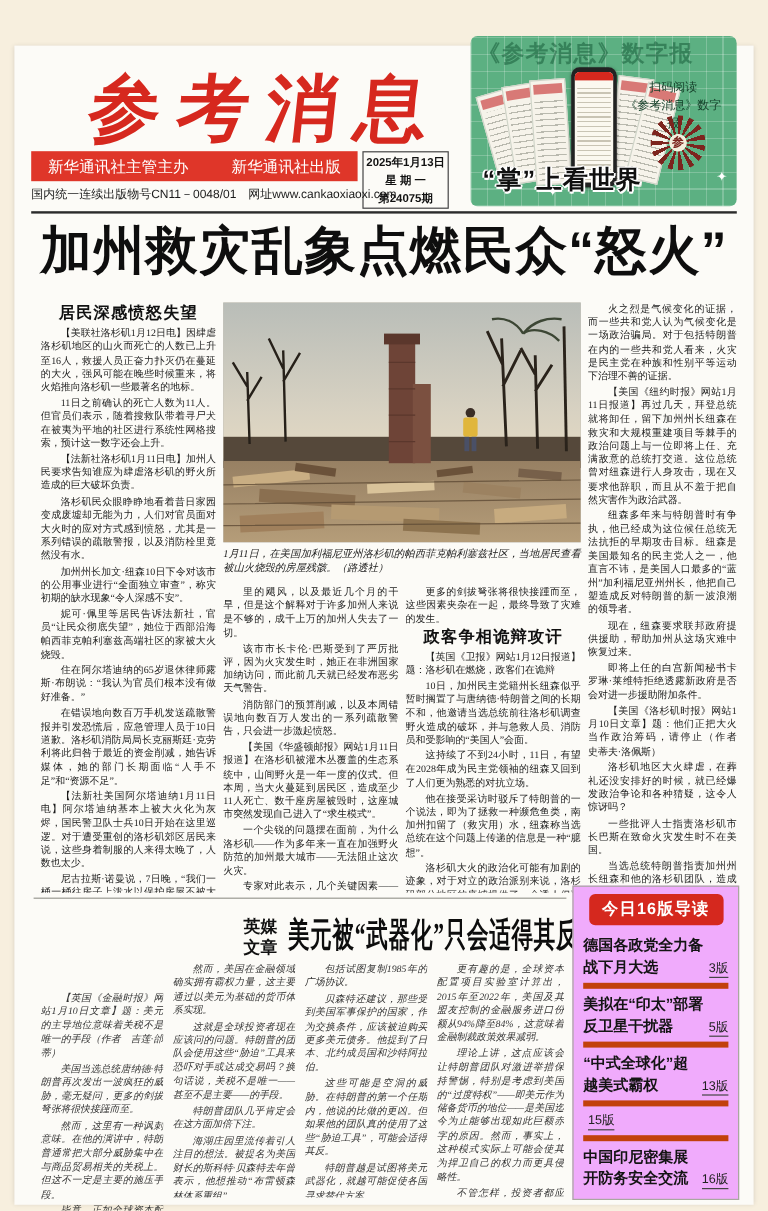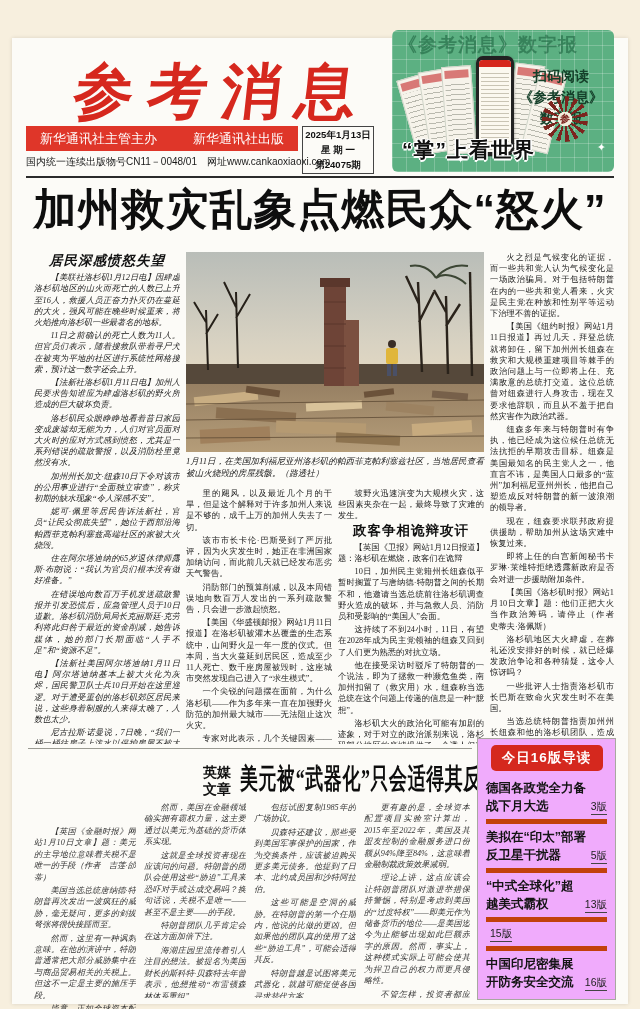--- a/index.html
+++ b/index.html
@@ -26,21 +26,21 @@
     background:
       repeating-linear-gradient(0deg,rgba(255,255,255,.22) 0 1px,transparent 1px 14px),
       repeating-linear-gradient(90deg,rgba(255,255,255,.22) 0 1px,transparent 1px 14px),
       #5cb082;}
   .promo-watermark{position:absolute;left:6px;top:2px;width:214px;font-family:"Liberation Sans",sans-serif;
     font-weight:900;font-size:19px;letter-spacing:1px;color:rgba(23,92,58,.55);white-space:nowrap;overflow:hidden;}
   .promo-slogan{position:absolute;left:10px;bottom:8px;font-family:"Liberation Sans",sans-serif;
     font-weight:900;font-size:21px;color:#101010;letter-spacing:1px;
     text-shadow:-1.5px 0 #fff,1.5px 0 #fff,0 -1.5px #fff,0 1.5px #fff,1px 1px #fff,-1px -1px #fff;}
   .promo-qr-caption{position:absolute;right:10px;top:36px;width:86px;text-align:center;
-    font-size:14px;font-weight:700;color:#15402a;font-family:"Liberation Sans",sans-serif;line-height:1.5;}
+    font-size:10px;font-weight:400;color:#15402a;font-family:"Liberation Sans",sans-serif;line-height:1.5;}
   .promo-qr{position:absolute;right:26px;top:66px;width:46px;height:46px;border-radius:50%;
     background:
       radial-gradient(circle at center,#f4eedd 0 7px,transparent 7.5px),
       repeating-conic-gradient(#7c241e 0 11deg,transparent 11deg 24deg);
     display:flex;align-items:center;justify-content:center;}
   .promo-qr span{font-size:10px;color:#7c241e;font-weight:700;font-family:"Liberation Sans",sans-serif;}
   .fan{position:absolute;background:#f6f3ea;border:1px solid #cfd4c8;}
   .fan1{left:14px;top:46px;width:24px;height:72px;transform:rotate(-16deg);}
   .fan2{left:32px;top:40px;width:26px;height:80px;transform:rotate(-9deg);}
   .fan3{left:52px;top:36px;width:28px;height:86px;transform:rotate(-4deg);}
@@ -58,21 +58,21 @@
   .sparkle{position:absolute;color:#fff;font-size:11px;}
 
   
   .lead-headline{position:absolute;left:16px;top:148px;width:584px;text-align:center;
     font-family:"Liberation Sans",sans-serif;font-weight:900;font-size:43px;line-height:1.1;
     color:#0e0e0e;letter-spacing:1px;white-space:nowrap;}
   .col{position:absolute;overflow:hidden;font-size:8.3px;line-height:11.2px;color:#1c1c1c;text-align:justify;}
   .col p{margin:0 0 2px 0;text-indent:2em;}
   .subhead{font-family:"Liberation Sans",sans-serif;font-weight:900;font-size:13.5px;
     text-align:center;text-indent:0 !important;margin:3px 0 6px 0 !important;color:#111;letter-spacing:1px;}
-  .c1{left:22px;top:214px;width:146px;height:492px;font-style:italic;}
+  .c1{left:22px;top:214px;width:146px;height:492px;}
   .c2{left:174px;top:450px;width:146px;height:256px;}
   .c3{left:326px;top:450px;width:146px;height:256px;}
   .c4{left:478px;top:214px;width:124px;height:486px;}
   .photo-wrap{position:absolute;left:174px;top:214px;width:298px;height:200px;background:#b9b6ad;overflow:hidden;}
   .photo-caption{position:absolute;left:174px;top:417px;width:298px;font-size:8.6px;line-height:12px;
     font-style:italic;color:#222;text-align:justify;}
   .mid-rule{position:absolute;left:16px;top:710px;width:444px;height:1px;background:#9a9a92;}
 
   
   .fx-label{position:absolute;left:188px;top:726px;width:34px;text-align:center;
@@ -255,21 +255,21 @@
           <p>该市市长卡伦·巴斯受到了严厉批评，因为火灾发生时，她正在非洲国家加纳访问，而此前几天就已经发布恶劣天气警告。</p>
           <p>消防部门的预算削减，以及本周错误地向数百万人发出的一系列疏散警告，只会进一步激起愤怒。</p>
           <p>【美国《华盛顿邮报》网站1月11日报道】在洛杉矶被灌木丛覆盖的生态系统中，山间野火是一年一度的仪式。但本周，当大火蔓延到居民区，造成至少11人死亡、数千座房屋被毁时，这座城市突然发现自己进入了“求生模式”。</p>
           <p>一个尖锐的问题摆在面前，为什么洛杉矶——作为多年来一直在加强野火防范的加州最大城市——无法阻止这次火灾。</p>
           <p>专家对此表示，几个关键因素——包括城市扩张，人们不愿清除房屋周围植被，以及无法同时对抗多场大火的供水系统——使得洛杉矶面对灾难无力招架。随着气候变化导致创纪录的高温，山</p>
         </div>
     </div>
 
     <div class="col c3">
       <div>
-          <p>坡野火迅速演变为大规模火灾，这些因素夹杂在一起，最终导致了灾难的发生。</p>
+          <p>更多的剑拔弩张将很快接踵而至，这些因素夹杂在一起，最终导致了灾难的发生。</p>
         </div>
       <div class="subhead">政客争相诡辩攻讦</div>
       <div>
           <p>【英国《卫报》网站1月12日报道】题：洛杉矶在燃烧，政客们在诡辩</p>
           <p>10日，加州民主党籍州长纽森似乎暂时搁置了与唐纳德·特朗普之间的长期不和，他邀请当选总统前往洛杉矶调查野火造成的破坏，并与急救人员、消防员和受影响的“美国人”会面。</p>
           <p>这持续了不到24小时，11日，有望在2028年成为民主党领袖的纽森又回到了人们更为熟悉的对抗立场。</p>
           <p>他在接受采访时驳斥了特朗普的一个说法，即为了拯救一种濒危鱼类，南加州扣留了（救灾用）水，纽森称当选总统在这个问题上传递的信息是一种“臆想”。</p>
           <p>洛杉矶大火的政治化可能有加剧的迹象，对于对立的政治派别来说，洛杉矶部分地区的废墟提供了一个诱人但致命的场景，他们可以在这个场景上展示迥然不同的议程。</p>
         </div>
     </div>

